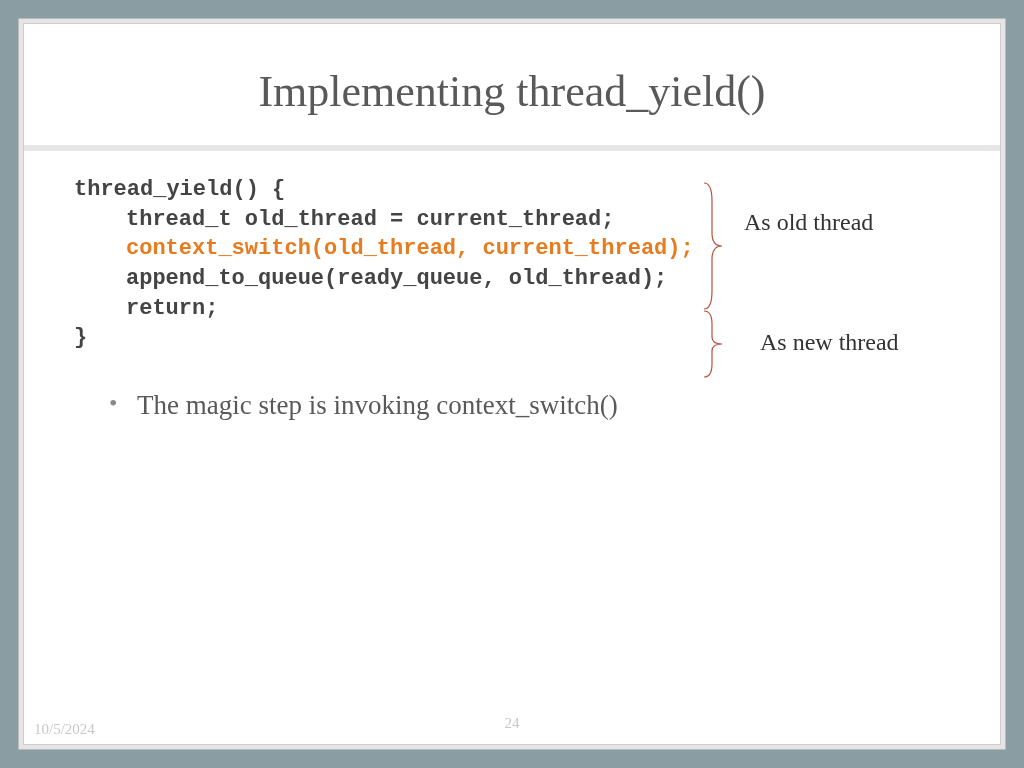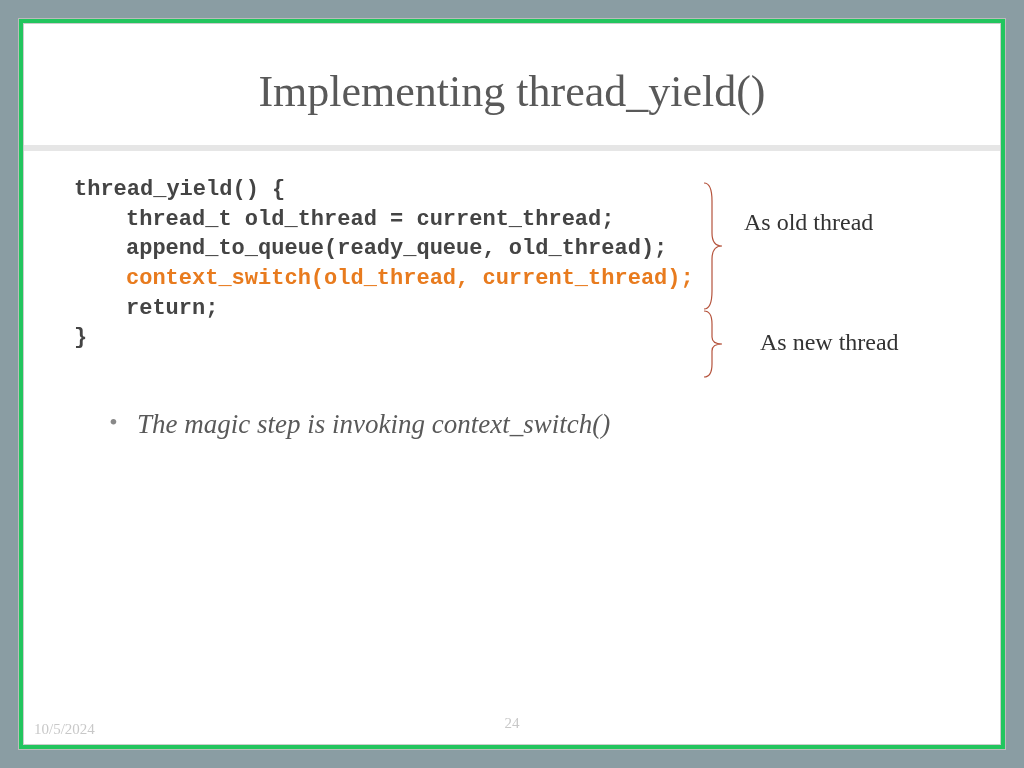--- a/index.html
+++ b/index.html
@@ -9,21 +9,21 @@
     background: #8a9da3;
     overflow: hidden;
     font-family: Georgia, 'Times New Roman', serif;
   }
   .outer-frame {
     position: absolute;
     top: 18px;
     left: 18px;
     right: 18px;
     bottom: 18px;
-    background: #22c55e;
+    background: #e5e5e5;
     border: 1px solid #bbb;
     padding: 4px;
   }
   .inner-frame {
     width: 100%;
     height: 100%;
     border: 1px solid #ccc;
     position: relative;
     background: #fff;
   }
@@ -67,24 +67,23 @@
   }
   .anno-label {
     position: absolute;
     font-family: 'Times New Roman', serif;
     font-size: 24px;
     color: #333;
     white-space: nowrap;
     margin-left: 8px;
   }
   .bullets {
-    margin-top: 56px;
+    margin-top: 37px;
     padding-left: 35px;
     font-family: 'Times New Roman', serif;
-    font-style: italic;
   }
   .bullets li {
     font-size: 27px;
     color: #595959;
     margin-bottom: 26px;
     list-style: none;
     position: relative;
     padding-left: 28px;
   }
   .bullets li::before {
@@ -133,22 +132,22 @@
   <div class="inner-frame">
 
     <h1 class="title">Implementing thread_yield()</h1>
     <div class="divider"></div>
 
     <div class="content">
 
       <div class="code-block">
         <div class="code-line">thread_yield() {</div>
         <div class="code-line code-indent">thread_t old_thread = current_thread;</div>
+        <div class="code-line code-indent code-highlight">context_switch(old_thread, current_thread);</div>
         <div class="code-line code-indent">append_to_queue(ready_queue, old_thread);</div>
-        <div class="code-line code-indent code-highlight">context_switch(old_thread, current_thread);</div>
         <div class="code-line code-indent">return;</div>
         <div class="code-line">}</div>
       </div>
 
       <div class="annotations">
         <svg class="brace-svg" width="26" height="130" viewBox="0 0 26 130">
           <path d="M 4 2 Q 12 2 12 20 L 12 52 Q 12 65 22 65 Q 12 65 12 78 L 12 110 Q 12 128 4 128" stroke="#b5533c" stroke-width="1.2" fill="none"></path>
         </svg>
         <div class="anno-label" style="top:28px; left:6px;">As old thread</div>
 

